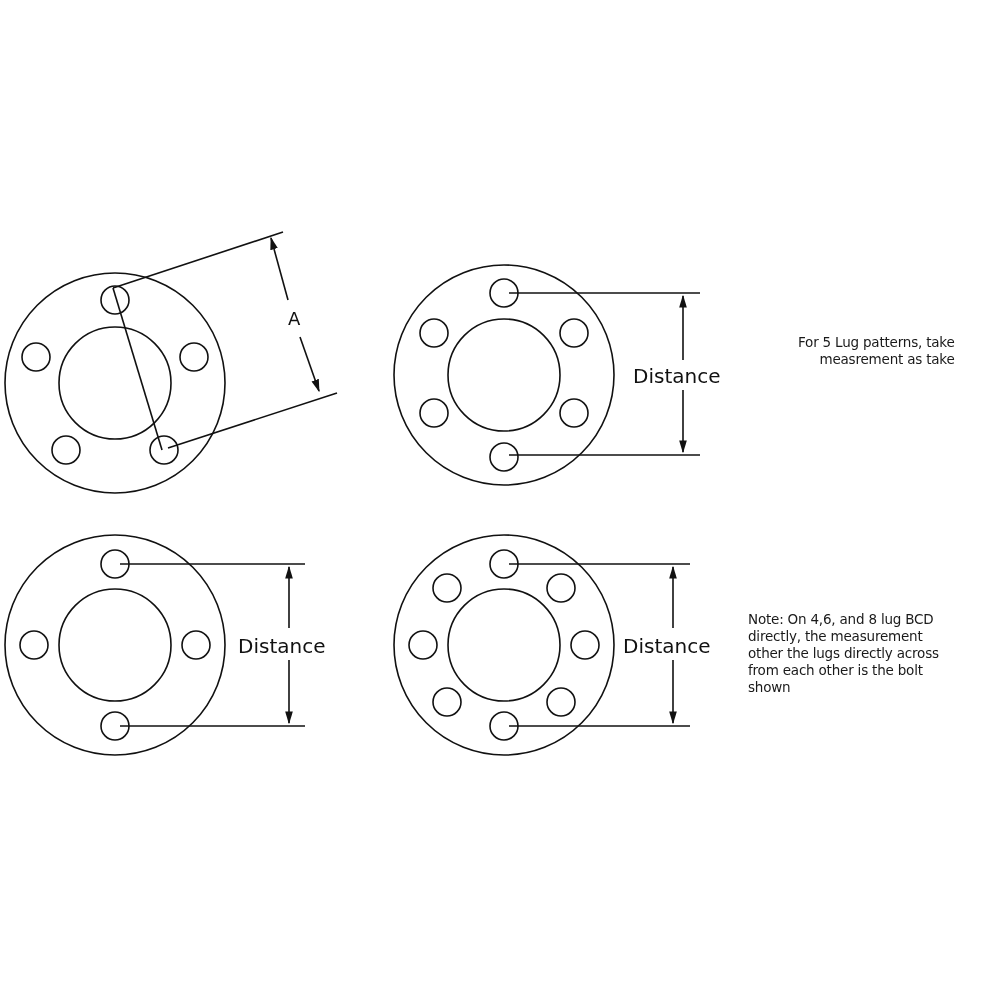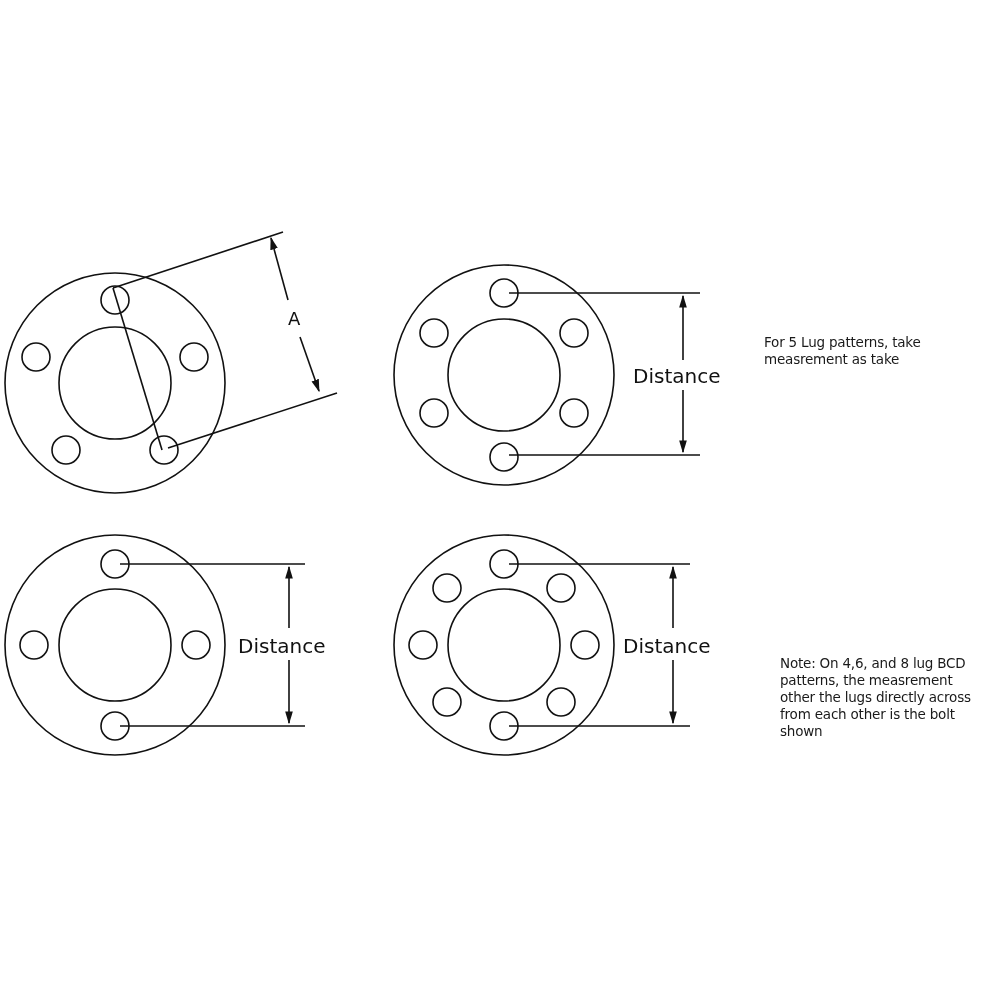--- a/index.html
+++ b/index.html
@@ -81,24 +81,24 @@
     <circle class="stroke" cx="423" cy="645" r="14"></circle>
     <circle class="stroke" cx="447" cy="588" r="14"></circle>
     <line class="stroke" x1="509" y1="564" x2="690" y2="564"></line>
     <line class="stroke" x1="509" y1="726" x2="690" y2="726"></line>
     <line class="stroke" x1="673" y1="628" x2="673" y2="567" marker-end="url(#arrow)"></line>
     <line class="stroke" x1="673" y1="660" x2="673" y2="723" marker-end="url(#arrow)"></line>
     <text class="label-big" x="623" y="653">Distance</text>
   </g>
 </svg>
 
-<div class="note" style="left:764px; top:334px;">
+<div class="note" style="left:798px; top:334px;text-align:right;">
   <div>For 5 Lug patterns, take</div>
   <div>measrement as take</div>
 </div>
 
-<div class="note" style="left:780px; top:611px;margin-top:44px;">
+<div class="note" style="left:748px; top:611px;">
   <div>Note: On 4,6, and 8 lug BCD</div>
-  <div>patterns, the measrement</div>
+  <div>directly, the measurement</div>
   <div>other the lugs directly across</div>
   <div>from each other is the bolt</div>
   <div>shown</div>
 </div>
 
 </body></html>

